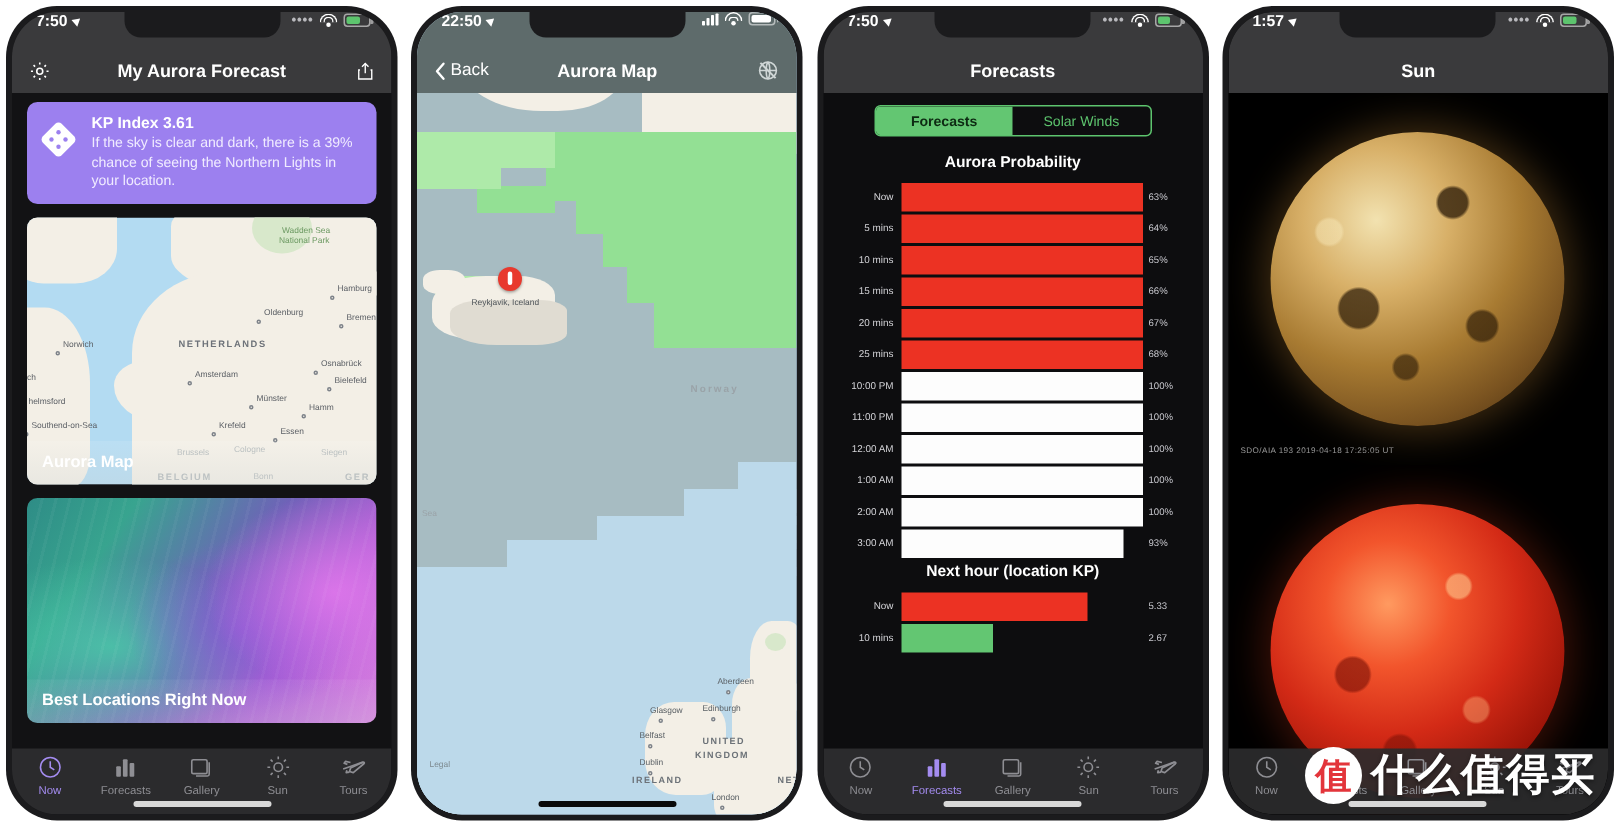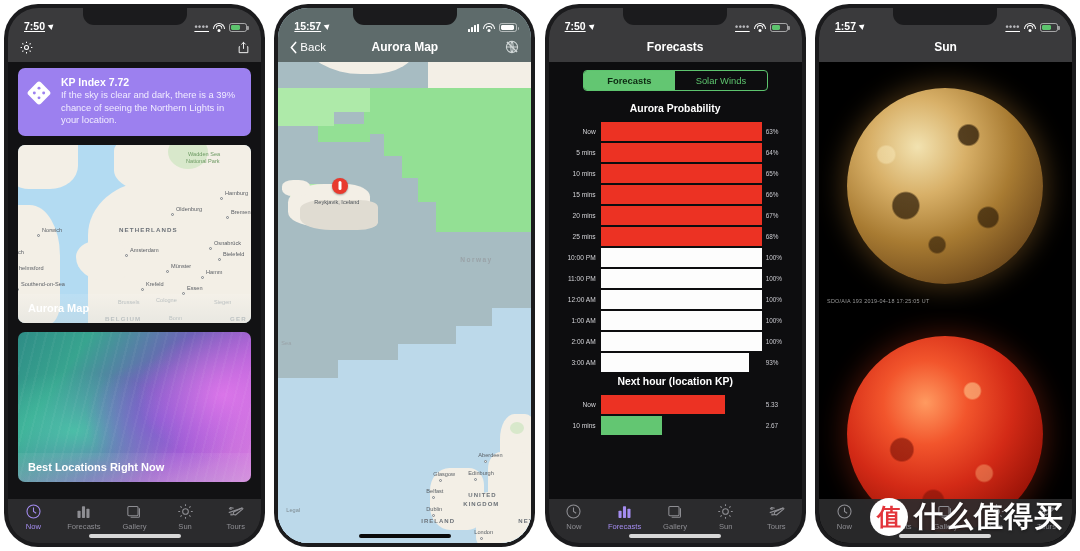--- a/index.html
+++ b/index.html
@@ -55,28 +55,27 @@
     background: #d8d8d8;
     z-index: 41;
   }
   .home-ind.dark { background: #0a0a0a; }
 
   
   .statusbar {
     position: relative;
     height: 24px;
     display: flex;
-    align-items: flex-end;
+    align-items: flex-start;
     justify-content: space-between;
     padding: 0 14px 0 16px;
     font-size: 10.5px;
     font-weight: bold;
     color: #fff;
     z-index: 30;
-    text-decoration: underline;
   }
   .sb-left { display: flex; align-items: center; gap: 3px; }
   .sb-right { display: flex; align-items: center; gap: 4px; }
   .loc-arrow {
     width: 0; height: 0; display: inline-block;
     border-left: 5px solid #fff;
     border-top: 3.5px solid transparent;
     border-bottom: 3.5px solid transparent;
     transform: rotate(-40deg);
     margin-left: 1px;
@@ -372,20 +371,21 @@
         </div>
       </div>
 
       <div class="navbar">
         <span class="nav-btn">
           <svg class="gear" viewBox="0 0 24 24" fill="none" stroke="#fff" stroke-width="1.7">
             <circle cx="12" cy="12" r="3.2"></circle>
             <path d="M12 2.6v2.2M12 19.2v2.2M21.4 12h-2.2M4.8 12H2.6M18.6 5.4l-1.6 1.6M7 17l-1.6 1.6M18.6 18.6L17 17M7 7 5.4 5.4"></path>
           </svg>
         </span>
+        <div class="nav-title">My Aurora Forecast</div>
         <div class="spacer"></div>
         <span class="nav-btn">
           <svg class="share" viewBox="0 0 24 24" fill="none" stroke="#fff" stroke-width="1.7">
             <path d="M12 2.5v12"></path>
               <path d="M8 6.4 12 2.4l4 4"></path>
             <path d="M5.5 10.5H4v11h16v-11h-1.5"></path>
           </svg>
         </span>
       </div>
 
@@ -393,21 +393,21 @@
 
         <div class="kp-card">
           <svg class="kp-icon" viewBox="0 0 30 30">
             <rect x="4.8" y="4.8" width="20.4" height="20.4" rx="3.4" transform="rotate(45 15 15)" fill="#fff"></rect>
             <circle cx="15" cy="9.4" r="1.7" fill="#9c80ef"></circle>
             <circle cx="9.6" cy="15" r="1.7" fill="#9c80ef"></circle>
             <circle cx="20.4" cy="15" r="1.7" fill="#9c80ef"></circle>
             <circle cx="15" cy="20.6" r="1.7" fill="#9c80ef"></circle>
           </svg>
           <div>
-            <div class="kp-title">KP Index 7.72</div>
+            <div class="kp-title">KP Index 3.61</div>
             <div class="kp-desc">If the sky is clear and dark, there is a 39% chance of seeing the Northern Lights in your location.</div>
           </div>
         </div>
 
         <div class="media-card">
           <div class="nlmap" id="nlmap">
 
             <div class="land" style="left:-10px;top:-14px;width:70px;height:58px;border-radius:0 0 40% 30%"></div>
             <div class="land" style="left:-30px;top:60px;width:72px;height:120px;border-radius:0 42% 18% 0"></div>
             <div class="land" style="left:96px;top:-14px;width:160px;height:66px;border-radius:30% 0 0 40%"></div>
@@ -514,21 +514,21 @@
       <div class="home-ind"></div>
     </div>
   </div>
 
   <div class="phone p2">
     <div class="screen">
       <div class="notch"></div>
 
       <div class="statusbar">
         <div class="sb-left">
-          <span>15:57</span>
+          <span>22:50</span>
           <span class="loc-arrow"></span>
         </div>
         <div class="sb-right">
           <span class="bars">
               <i></i>
               <i></i>
               <i></i>
               <i></i>
             </span>
           <span class="wifi">

